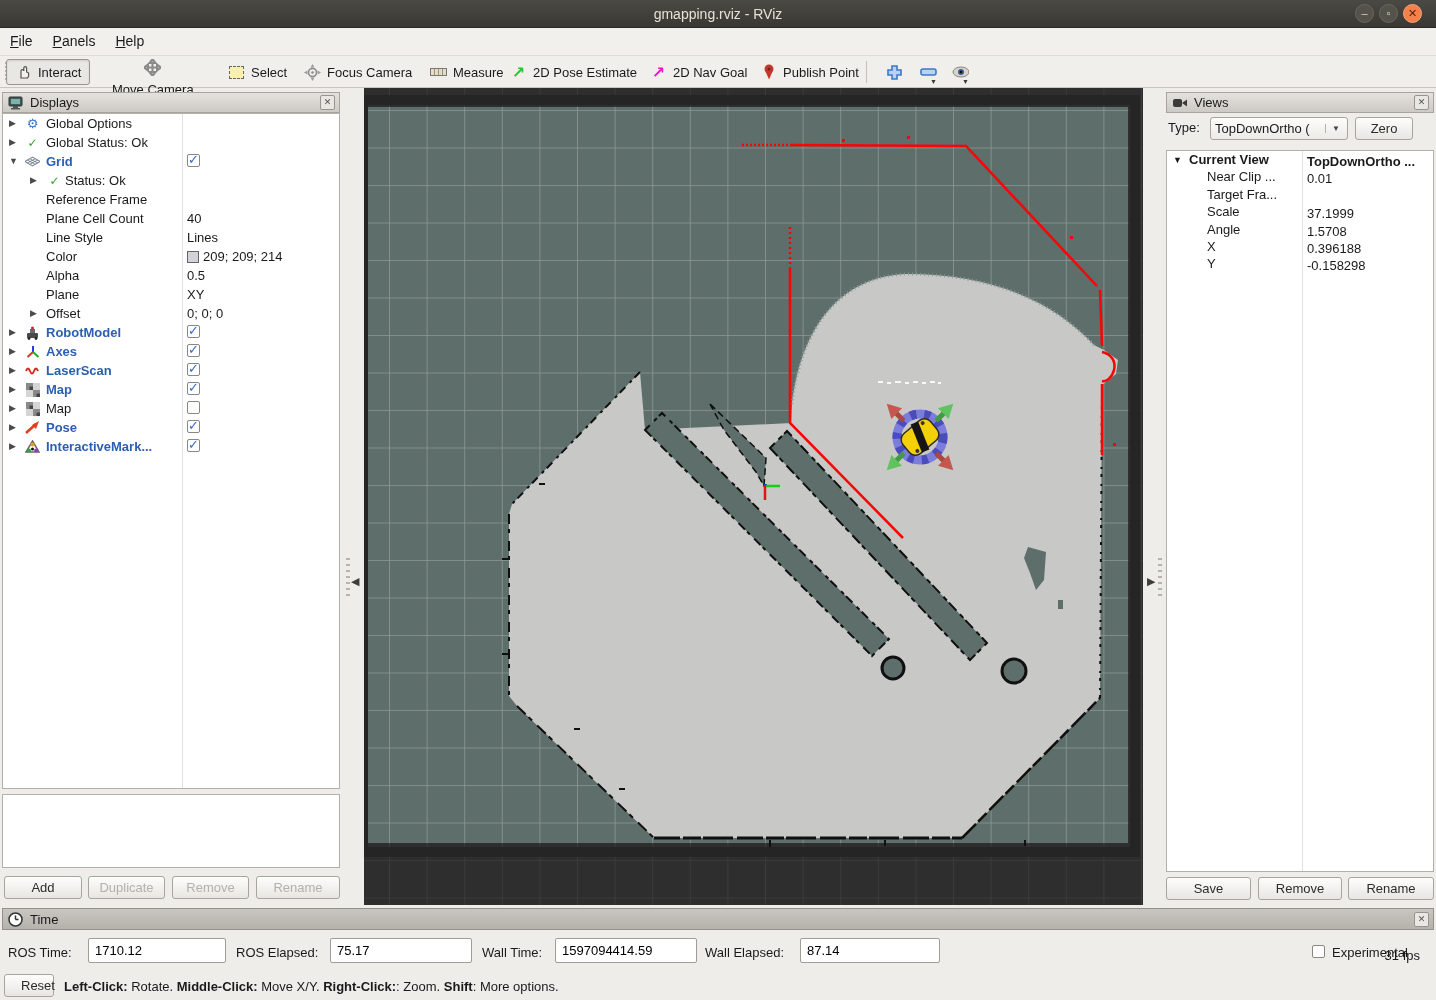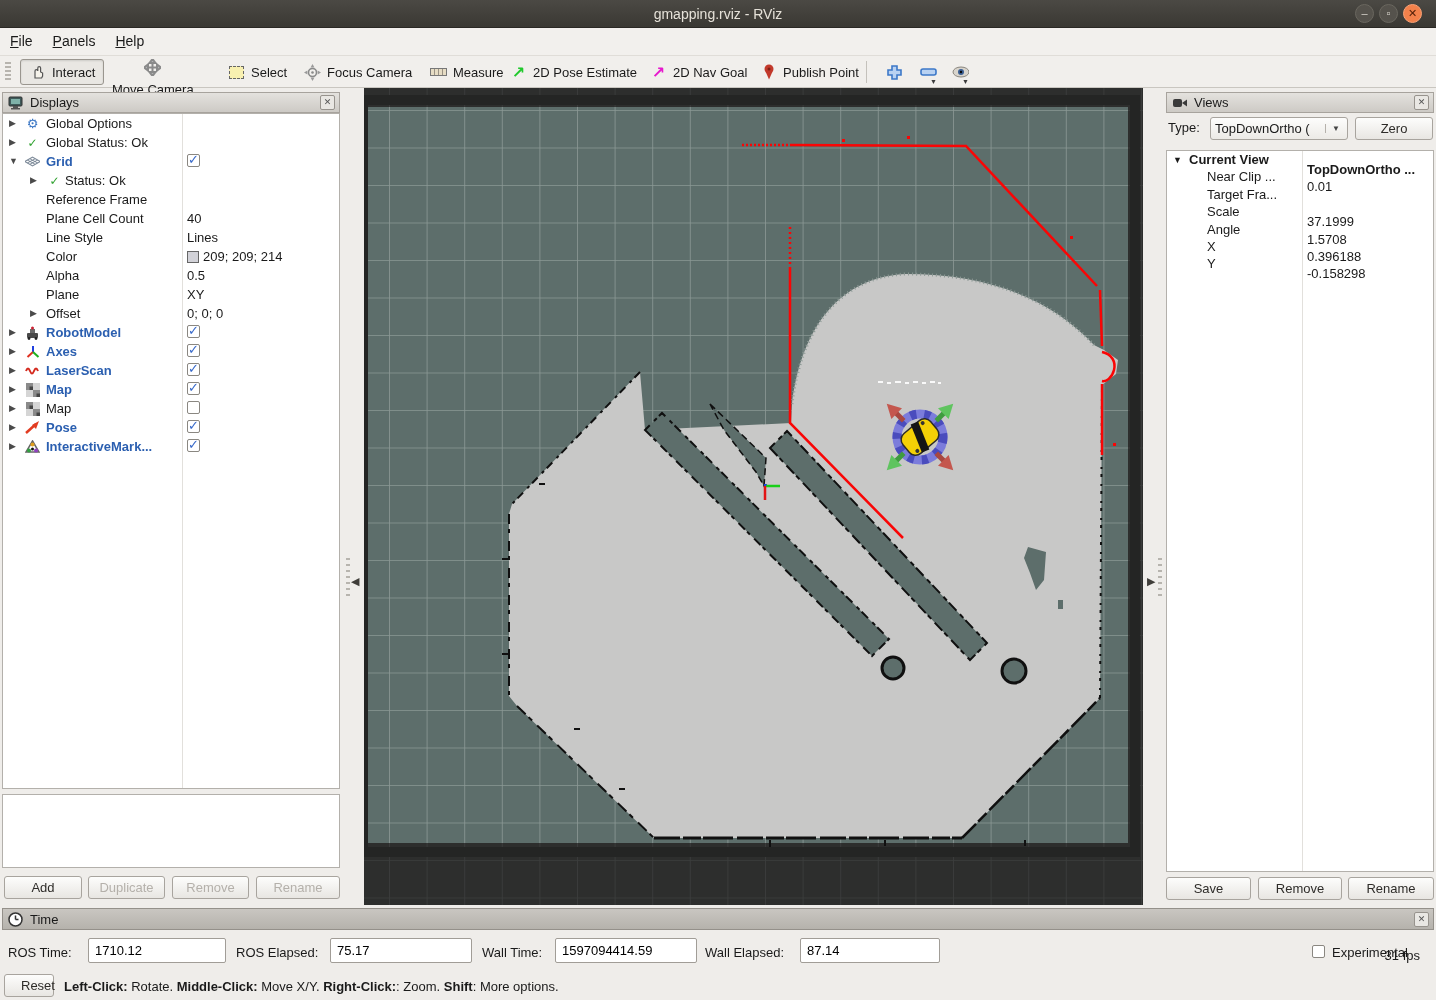--- a/index.html
+++ b/index.html
@@ -54,21 +54,21 @@
   .trow .lbl { position:absolute; top:2px; white-space:nowrap; }
   .lbl.blue { color:#2b5fb0; font-weight:bold; }
   .trow .val { position:absolute; left:184px; top:2px; white-space:nowrap; display:flex; align-items:center; gap:4px;}
   .swatch { width:12px; height:12px; border:1px solid #666; background:#d2d2d8; display:inline-block; }
 
   
   #views-list { left:1166px; top:150px; width:268px; height:722px; }
   #views-divider { left:1302px; top:151px; width:1px; height:720px; background:#e2e0dc; }
   .vrow { position:relative; height:17.4px; }
   .vrow .lbl { position:absolute; top:1px; white-space:nowrap; }
-  .vrow .val { position:absolute; left:140px; top:11px; white-space:nowrap; }
+  .vrow .val { position:absolute; left:140px; top:3px; white-space:nowrap; }
   .combo { background:linear-gradient(#fdfdfc,#eceae6); border:1px solid #a8a49e; border-radius:3px;
     height:23px; display:flex; align-items:center; padding:0 4px; font-size:13px; }
   .combo .carr { margin-left:auto; border-left:1px solid #b5b1ab; padding:0 3px 0 6px; font-size:8px; color:#444; }
 
   
   #time-header { left:2px; top:908px; width:1432px; height:22px; background:linear-gradient(#c9c6c1,#b5b2ac);
     border:1px solid #94908a; display:flex; align-items:center; gap:6px; padding:0 4px; }
   .tfield-label { position:absolute; top:945px; font-size:13px; }
   .tfield-input { position:absolute; top:938px; height:25px; background:#fff; border:1px solid #a19d97;
     border-radius:2px; font-size:13px; padding:4px 6px; font-family:inherit; }
@@ -94,21 +94,21 @@
   <div class="abs winbtn" style="left:1379px">▫</div>
   <div class="abs winbtn" id="btn-close" style="left:1403px">✕</div>
 </div>
 
 
 <div class="abs" id="menubar"><span class="menu-item"><u>F</u>ile</span><span class="menu-item"><u>P</u>anels</span><span class="menu-item"><u>H</u>elp</span></div>
 
 
 <div class="abs" id="toolbar">
   <div class="abs" id="toolbar-grip"></div>
-<div class="tool active" style="left: 20px;">
+<div class="tool active" style="left: 6px;">
       <span class="ticon">
         <svg width="16" height="16">
           <path d="M5,14 V7 a1.4,1.4 0 0 1 2.8,0 V4 a1.4,1.4 0 0 1 2.8,0 v4 l2,1 v3 l-1,2 z" fill="#f5f2ea" stroke="#555" stroke-width="1.2"></path>
         </svg>
       </span>
       <span>Interact</span>
     </div>
     <div class="tool" style="left: 104px; flex-direction: column;">
       <span class="ticon">
         <svg width="17" height="17">
@@ -545,21 +545,21 @@
       </svg>
   </span>
   <span>Views</span>
   <span class="hdr-close">✕</span>
 </div>
 <div class="abs" style="left:1168px; top:120px;">Type:</div>
 <div class="abs combo" style="left:1210px; top:117px; width:138px;">
   <span style="overflow:hidden; white-space:nowrap; max-width:105px;">TopDownOrtho (</span>
   <span class="carr">▼</span>
 </div>
-<div class="abs btn" style="left:1355px; top:117px; width:78px; height:23px;">Zero</div>
+<div class="abs btn" style="left:1355px; top:117px; width:58px; height:23px;">Zero</div>
 <div class="abs whitebox" id="views-list">
     <div class="vrow">
       <span class="arrow abs" style="left:6px;top:4px;font-size:9px;">▼</span>
       <span class="lbl" style="left:22px;font-weight:bold;">Current View</span>
       <span class="val" style="font-weight:bold;">TopDownOrtho ...</span>
     </div>
     <div class="vrow">
       <span class="lbl" style="left:40px;">Near Clip ...</span>
       <span class="val" style="">0.01</span>
     </div>

